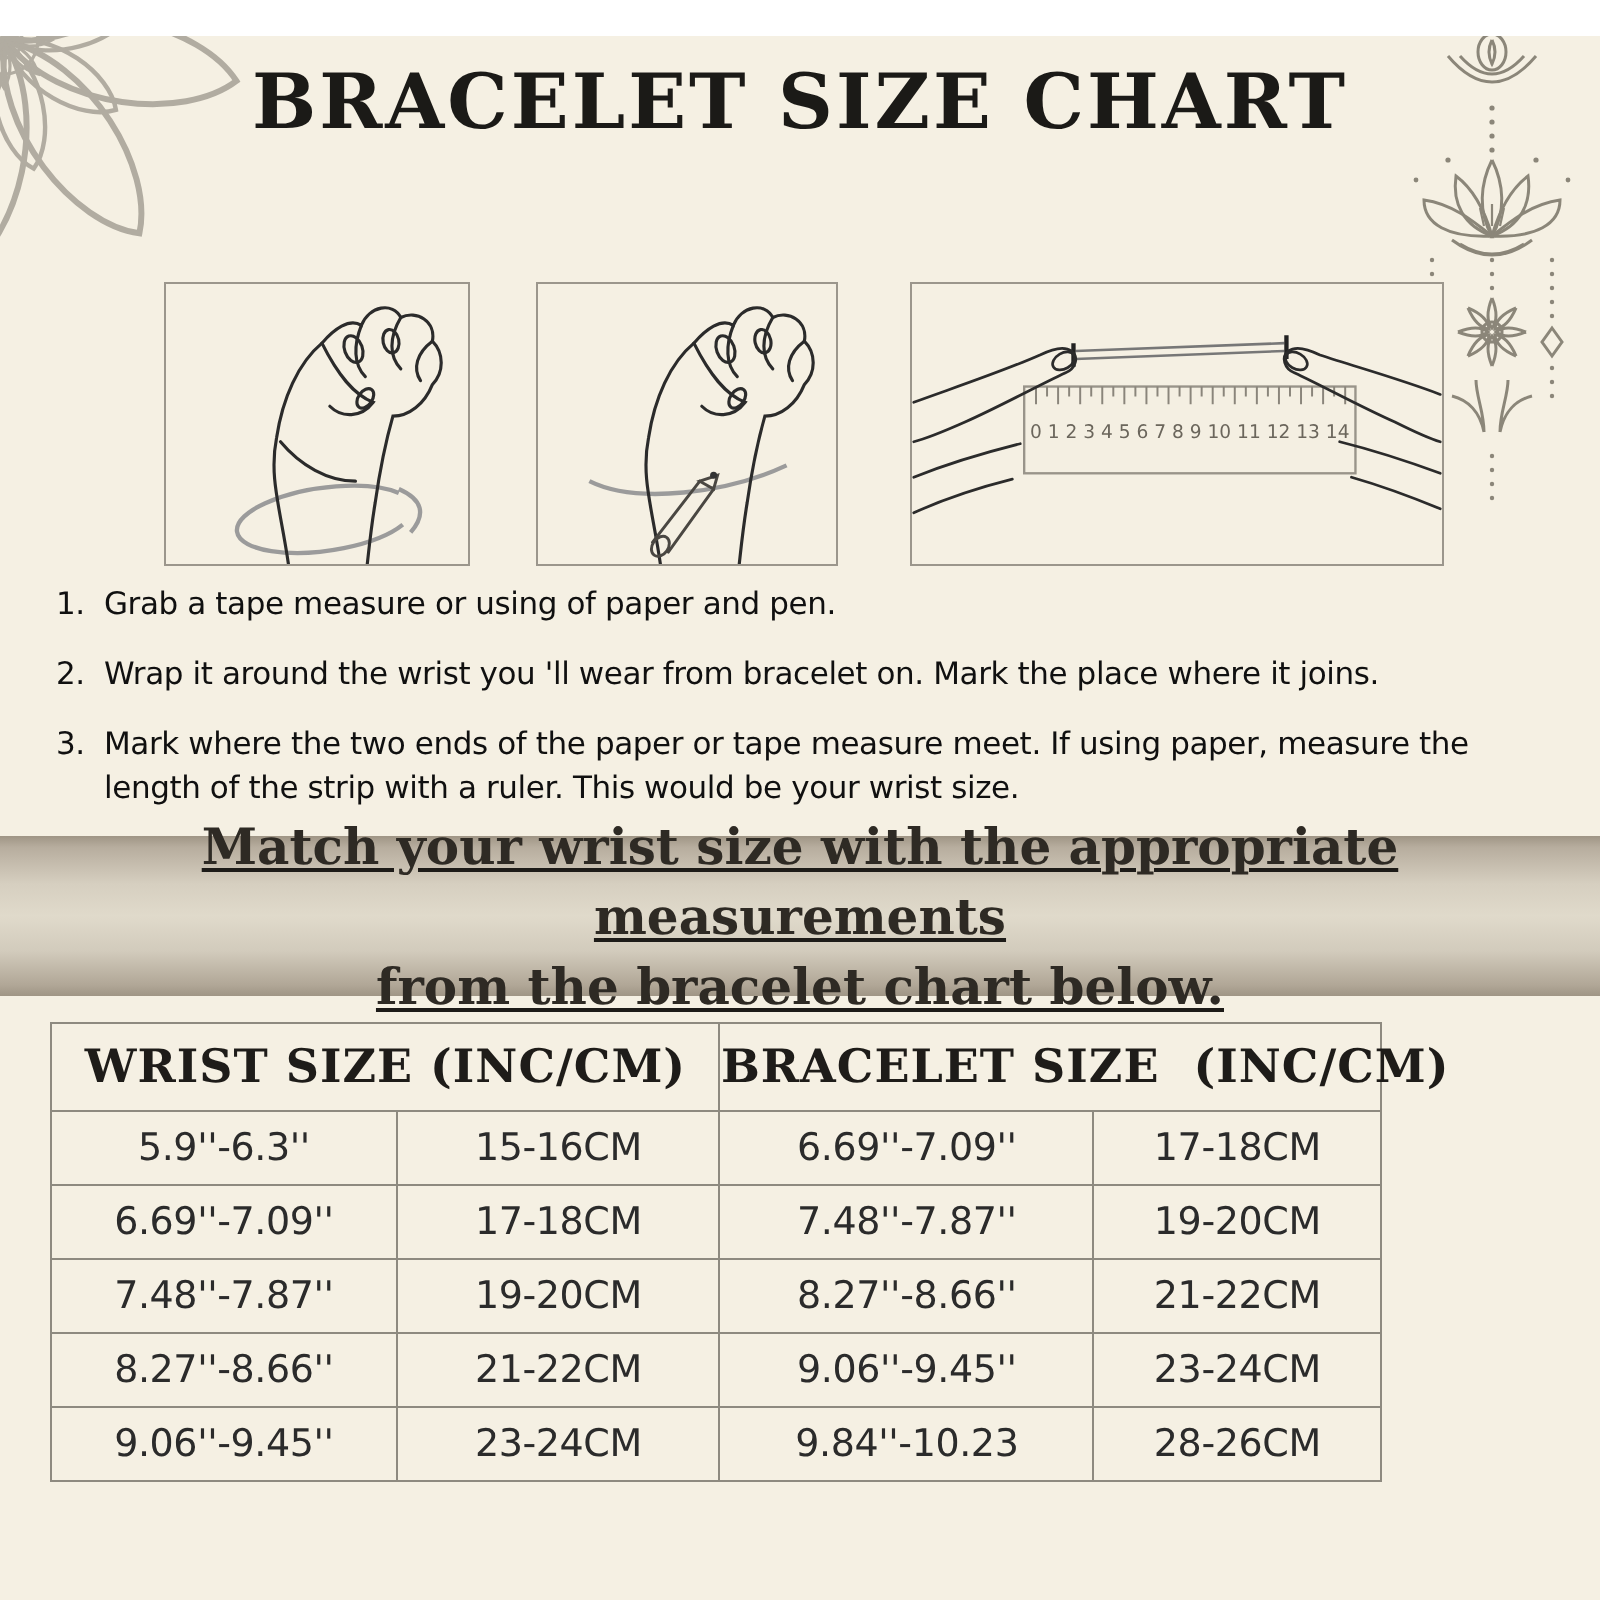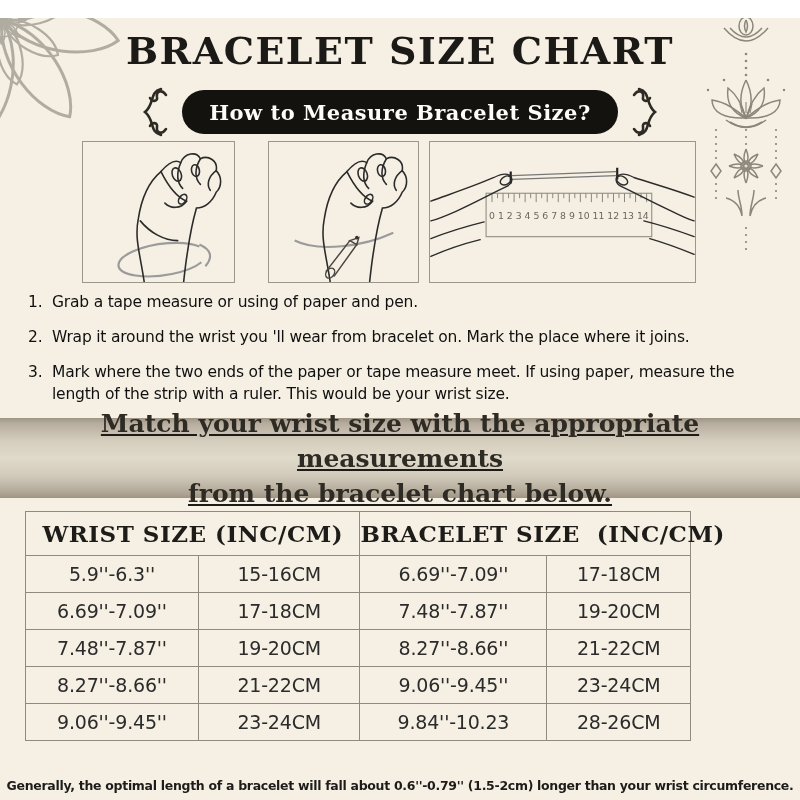--- a/index.html
+++ b/index.html
@@ -21,21 +21,21 @@
   .pill{background:#14120e;color:#fdfcf8;border-radius:23px;height:44px;
         display:flex;align-items:center;padding:0 27px;
         font-family:"DejaVu Serif",serif;font-weight:bold;font-size:21px;letter-spacing:.5px;}
   .squiggle{width:34px;height:52px;}
 
   
   .illu-box{position:absolute;top:123px;height:142px;border:1px solid #9b968c;
             background:#f5f0e3;box-sizing:border-box;}
   .illu-1{left:82px;width:153px;}
   .illu-2{left:268px;width:151px;}
-  .illu-3{left:429px;width:267px;}
+  .illu-3{left:455px;width:267px;}
   .illu-box svg{display:block;width:100%;height:100%;}
 
   
   .instructions{position:absolute;top:273px;left:28px;width:746px;}
   .instr-item{display:flex;font-size:15.5px;letter-spacing:-0.2px;line-height:1.42;
               color:#101010;margin-bottom:13px;}
   .instr-num{width:24px;flex:0 0 24px;}
   .instr-text{flex:1;}
 
   
@@ -156,37 +156,20 @@
         <circle cx="46" cy="126" r="1.1"></circle>
       <circle cx="46" cy="210" r="1.1"></circle>
         <circle cx="46" cy="217" r="1.1"></circle>
       <circle cx="46" cy="224" r="1.1"></circle>
         <circle cx="46" cy="231" r="1.1"></circle>
     </g>
   </svg>
 
   <div class="title">BRACELET SIZE CHART</div>
 
-  <div class="pill-row">
-    <svg class="squiggle" viewBox="0 0 34 52">
-      <g fill="none" stroke="#2e2b25" stroke-width="2.6" stroke-linecap="round">
-        <path d="M26,3 C14,6 20,18 10,26 C20,34 14,46 26,49"></path>
-        <path d="M31,9 C27,3 21,5 22,11 C23,16 17,16 15,12"></path>
-        <path d="M31,43 C27,49 21,47 22,41 C23,36 17,36 15,40"></path>
-      </g>
-    </svg>
-    <div class="pill">How to Measure Bracelet Size?</div>
-    <svg class="squiggle" viewBox="0 0 34 52" style="transform:scaleX(-1)">
-      <g fill="none" stroke="#2e2b25" stroke-width="2.6" stroke-linecap="round">
-        <path d="M26,3 C14,6 20,18 10,26 C20,34 14,46 26,49"></path>
-        <path d="M31,9 C27,3 21,5 22,11 C23,16 17,16 15,12"></path>
-        <path d="M31,43 C27,49 21,47 22,41 C23,36 17,36 15,40"></path>
-      </g>
-    </svg>
-  </div>
 
   <div class="illu-box illu-1">
     <svg viewBox="0 0 153 142">
       <g fill="none" stroke="#9b9b9b" stroke-width="2.2">
         <path d="M118,106 A45,16 -8 1 0 120,122"></path>
         <path d="M118,104 Q136,112 124,126"></path>
       </g>
       <g fill="none" stroke="#2b2b2b" stroke-width="1.6" stroke-linecap="round">
         <path d="M62,142 C58,114 52,98 56,78 C59,58 67,40 79,30 C85,23 93,17 99,21 C103,11 115,9 119,17 C127,13 137,19 135,29 C141,35 141,45 135,51 C131,61 123,67 115,67 C111,81 108,97 106,111 C104,123 103,133 102,142"></path>
         <path d="M99,21 C95,31 95,41 101,47"></path>
@@ -315,15 +298,14 @@
       </tr>
       <tr>
         <td>9.06''-9.45''</td>
         <td>23-24CM</td>
         <td>9.84''-10.23</td>
         <td>28-26CM</td>
       </tr>
     </tbody>
   </table>
 
-  <div class="footer-note">Generally, the optimal length of a bracelet will fall about 0.6''-0.79'' (1.5-2cm) longer than your wrist circumference.</div>
 
 </div>
 
 </body></html>

